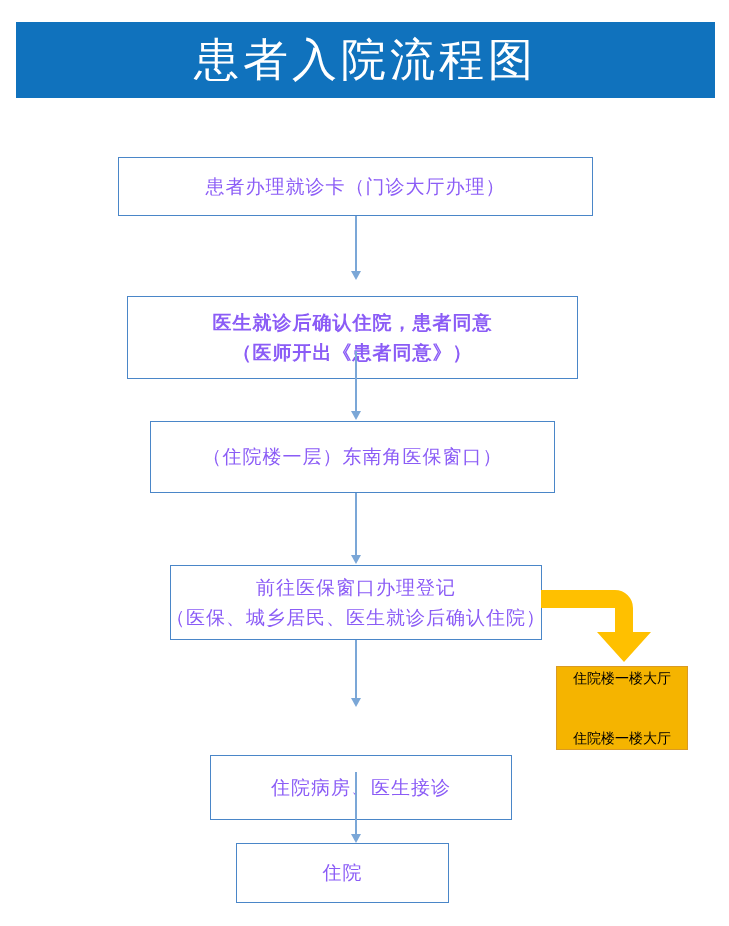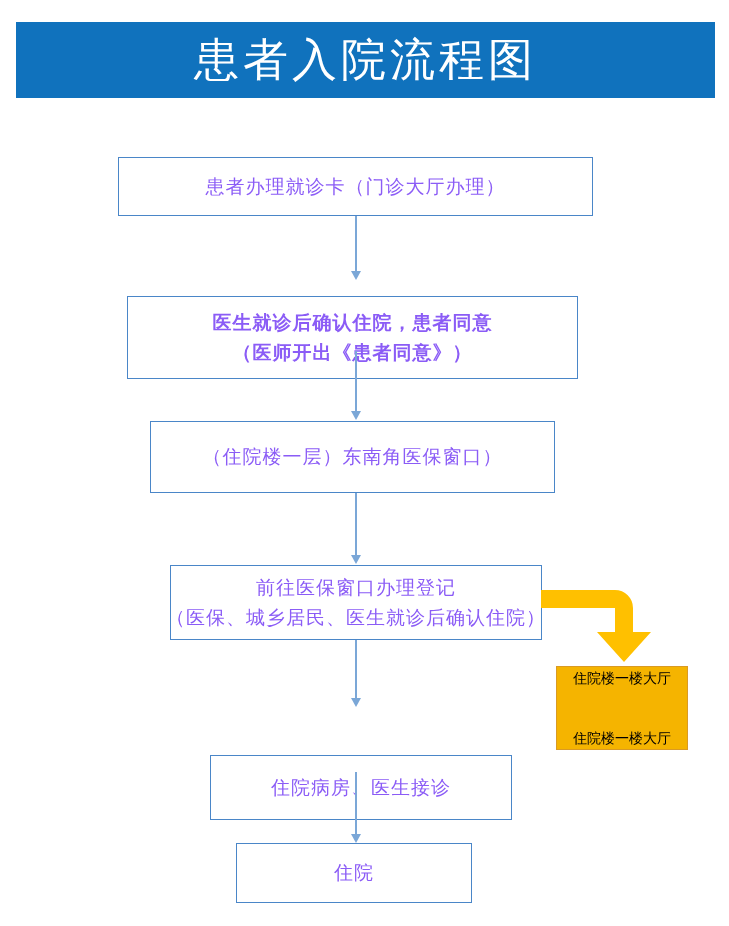--- a/index.html
+++ b/index.html
@@ -181,17 +181,17 @@
 
   <div class="node" id="n5" style="left:210px; top:707px; width:302px; height:65px;margin-top:48px;">
     <span class="line">住院病房、医生接诊</span>
   </div>
 
   <div class="connector" style="left:349px; top:772px; height:72px;">
     <div class="stem" style="height:62px;"></div>
     <div class="head" style="top:62px;"></div>
   </div>
 
-  <div class="node" id="n6" style="left:236px; top:843px; width:236px; height:60px;">
+  <div class="node" id="n6" style="left:236px; top:843px; width:213px; height:60px;">
     <span class="line">住院</span>
   </div>
 
 </div>
 
 </body></html>

